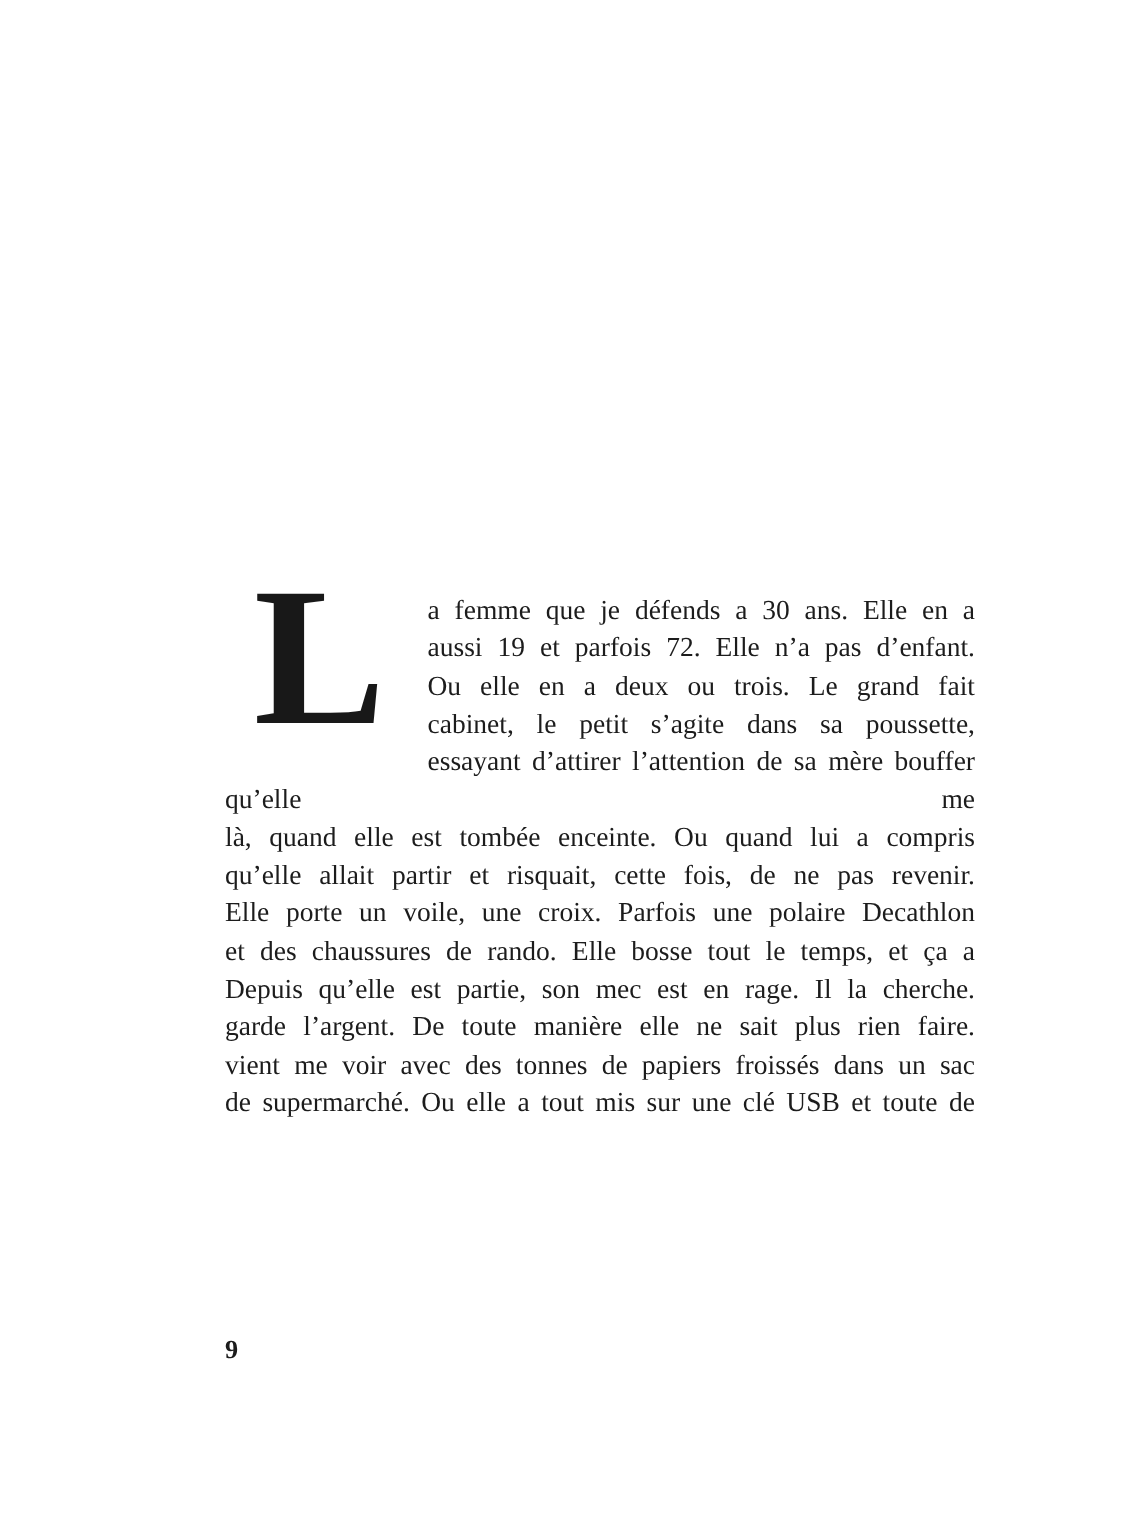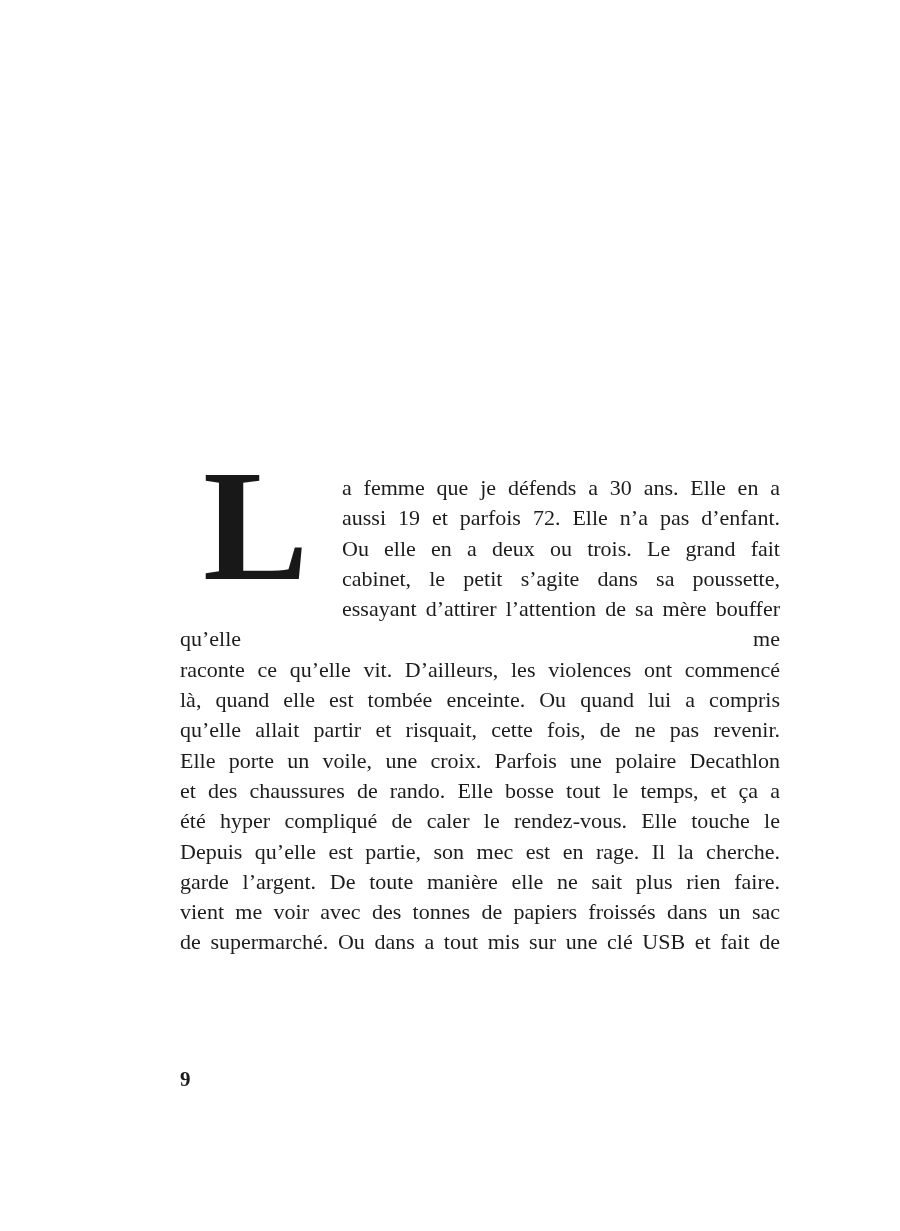--- a/index.html
+++ b/index.html
@@ -62,26 +62,24 @@
   <div class="text-block">
     <div class="dropcap">
       <span class="glyph">L</span>
     </div>
     <div>
         <div class="line">a femme que je défends a 30 ans. Elle en a</div>
         <div class="line">aussi 19 et parfois 72. Elle n’a pas d’enfant.</div>
         <div class="line">Ou elle en a deux ou trois. Le grand fait</div>
         <div class="line">cabinet, le petit s’agite dans sa poussette,</div>
         <div class="line">essayant d’attirer l’attention de sa mère bouffer qu’elle me</div>
-        <div class="line">raconte ce qu’elle vit. D’ailleurs, les violences ont commencé</div>
         <div class="line">là, quand elle est tombée enceinte. Ou quand lui a compris</div>
         <div class="line">qu’elle allait partir et risquait, cette fois, de ne pas revenir.</div>
         <div class="line">Elle porte un voile, une croix. Parfois une polaire Decathlon</div>
         <div class="line">et des chaussures de rando. Elle bosse tout le temps, et ça a</div>
-        <div class="line">été hyper compliqué de caler le rendez-vous. Elle touche le</div>
         <div class="line">Depuis qu’elle est partie, son mec est en rage. Il la cherche.</div>
         <div class="line">garde l’argent. De toute manière elle ne sait plus rien faire.</div>
         <div class="line">vient me voir avec des tonnes de papiers froissés dans un sac</div>
-        <div class="line">de supermarché. Ou dans a tout mis sur une clé USB et fait de</div>
+        <div class="line">de supermarché. Ou elle a tout mis sur une clé USB et toute de</div>
       </div>
   </div>
   <div class="page-number">9</div>
 </div>
 
 </body></html>

